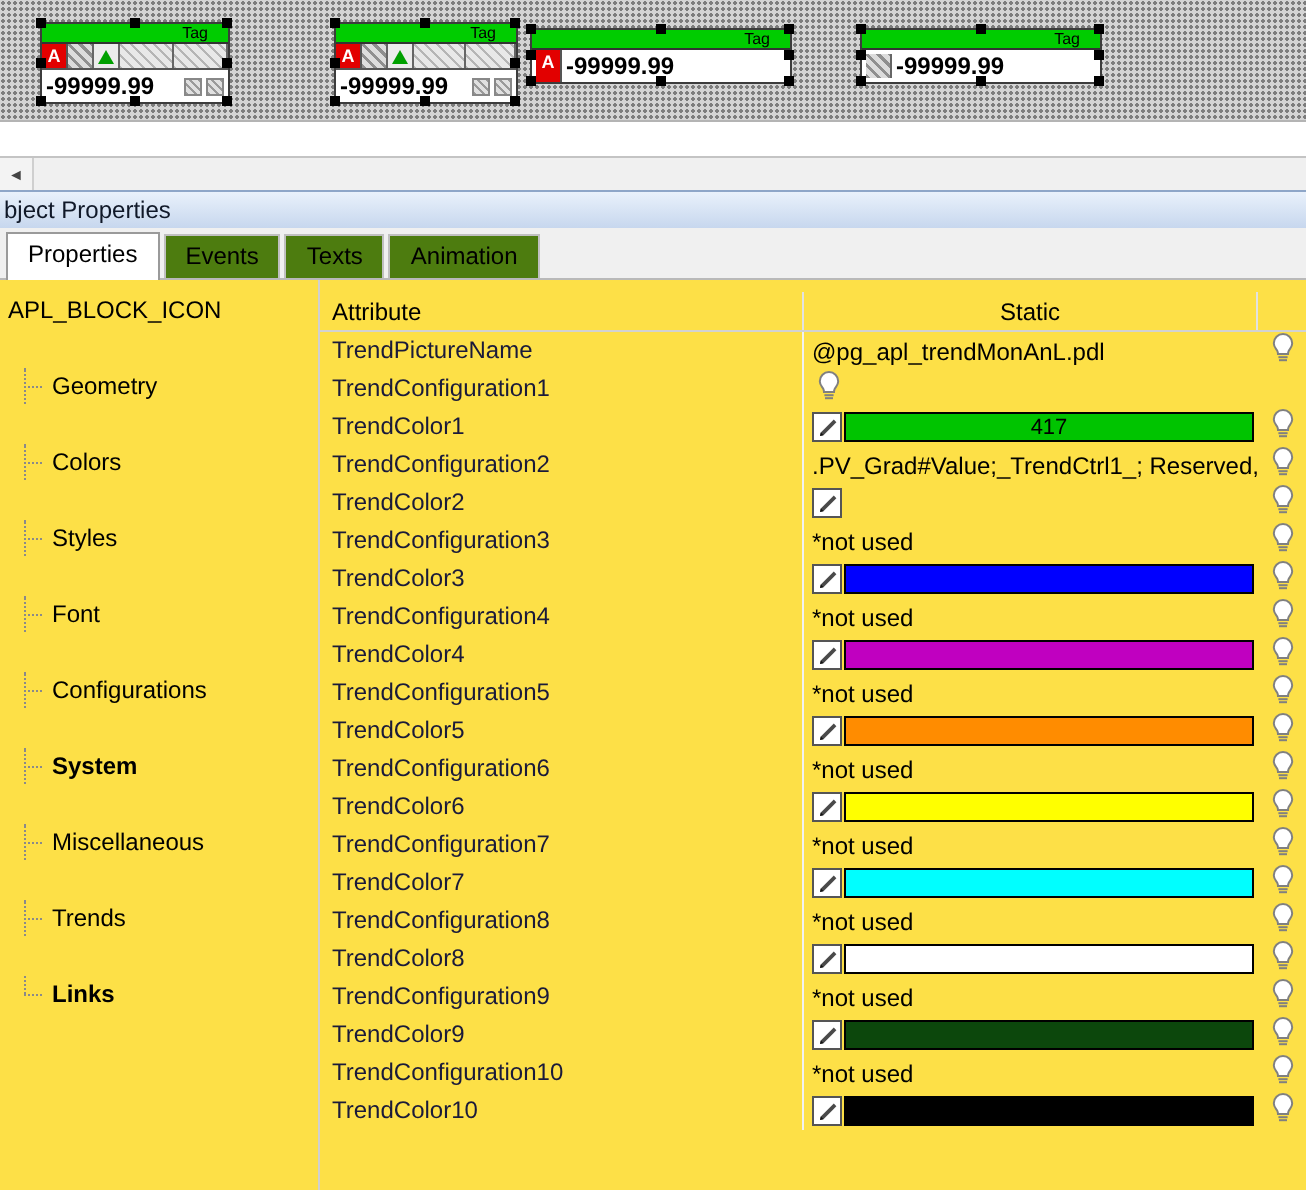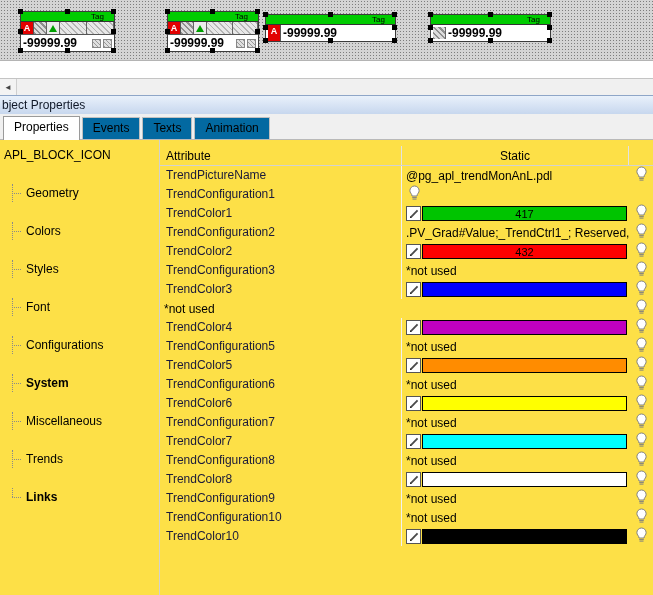--- a/index.html
+++ b/index.html
@@ -41,21 +41,21 @@
     background: repeating-linear-gradient(45deg,#9a9a9a 0 1px,#e0e0e0 1px 3px); }
   .handle { position: absolute; width: 5px; height: 5px; background: #000; z-index: 5; }
 
   
   .titlebar { height: 19px; line-height: 18px; padding-left: 2px; font-size: 12px;
     color: #101828; border-top: 1px solid #8ea6c8;
     background: linear-gradient(#e9f1fb, #c7d7ee); }
   .tabs { height: 26px; background: #f0f0f0; display: flex; align-items: flex-end;
     padding-left: 3px; border-bottom: 1px solid #b9b9b9; }
   .tab { font-size: 12px; padding: 3px 10px 4px; border: 1px solid #c0c0c0;
-    border-bottom: none; background: #0369a1; margin-right: 2px; color: #000; }
+    border-bottom: none; background: #4d7c0f; margin-right: 2px; color: #000; }
   .tab.active { background: #fff; border-color: #9a9a9a; margin-bottom: -1px;
     padding-bottom: 6px; }
 
   
   .content { display: flex; height: 455px; background: #fde047; }
   .tree { width: 160px; padding: 6px 0 0 4px; font-size: 12px; color: #000;
     border-right: 1px solid #d0d0d0; flex: none; }
   .tree-root { height: 18px; line-height: 18px; white-space: nowrap; }
   .tree-item { height: 18px; display: flex; align-items: center; white-space: nowrap; margin-top: 20px; }
   .elbow { width: 14px; height: 18px; margin-left: 5px; position: relative; flex: none; }
@@ -296,21 +296,20 @@
         </div>
         <div class="trow">
           <div class="td-attr">TrendColor2</div>
           <div class="td-static">
             <span class="picker">
               <svg width="12" height="12" viewBox="0 0 12 12">
                 <path d="M2 10 L3.6 9.7 L10.2 3.1 L8.9 1.8 L2.3 8.4 Z" fill="#4a4a4a"></path>
                 <path d="M2 10 l.45 -1.7 1.25 1.25 Z" fill="#111"></path>
               </svg>
             </span>
-            <span class="cbar" style="background: rgb(255, 0, 0);">432</span>
           </div>
           <div class="td-bulb">
             <span class="bulb"><svg width="13" height="16" viewBox="0 0 13 16">
                 <path d="M6.5 1 a4.6 4.6 0 0 1 4.6 4.6 c0 2 -1.3 2.9 -1.8 4 -.2 .5 -.3 1 -.3 1.4 h-5 c0 -.4 -.1 -.9 -.3 -1.4 C3.2 8.5 1.9 7.6 1.9 5.6 A4.6 4.6 0 0 1 6.5 1 Z" fill="#ffffff" stroke="#808080"></path>
                 <line x1="4.2" y1="12.6" x2="8.8" y2="12.6" stroke="#808080"></line>
                 <line x1="4.5" y1="14.1" x2="8.5" y2="14.1" stroke="#808080"></line>
               </svg></span>
           </div>
         </div>
         <div class="trow">
@@ -339,20 +338,21 @@
           </div>
           <div class="td-bulb">
             <span class="bulb"><svg width="13" height="16" viewBox="0 0 13 16">
                 <path d="M6.5 1 a4.6 4.6 0 0 1 4.6 4.6 c0 2 -1.3 2.9 -1.8 4 -.2 .5 -.3 1 -.3 1.4 h-5 c0 -.4 -.1 -.9 -.3 -1.4 C3.2 8.5 1.9 7.6 1.9 5.6 A4.6 4.6 0 0 1 6.5 1 Z" fill="#ffffff" stroke="#808080"></path>
                 <line x1="4.2" y1="12.6" x2="8.8" y2="12.6" stroke="#808080"></line>
                 <line x1="4.5" y1="14.1" x2="8.5" y2="14.1" stroke="#808080"></line>
               </svg></span>
           </div>
         </div>
         <div class="trow">
+          <div class="td-attr">TrendConfiguration4</div>
           <div class="td-static">
             <span class="tval">*not used</span>
           </div>
           <div class="td-bulb">
             <span class="bulb"><svg width="13" height="16" viewBox="0 0 13 16">
                 <path d="M6.5 1 a4.6 4.6 0 0 1 4.6 4.6 c0 2 -1.3 2.9 -1.8 4 -.2 .5 -.3 1 -.3 1.4 h-5 c0 -.4 -.1 -.9 -.3 -1.4 C3.2 8.5 1.9 7.6 1.9 5.6 A4.6 4.6 0 0 1 6.5 1 Z" fill="#ffffff" stroke="#808080"></path>
                 <line x1="4.2" y1="12.6" x2="8.8" y2="12.6" stroke="#808080"></line>
                 <line x1="4.5" y1="14.1" x2="8.5" y2="14.1" stroke="#808080"></line>
               </svg></span>
           </div>
@@ -501,20 +501,39 @@
                 <path d="M6.5 1 a4.6 4.6 0 0 1 4.6 4.6 c0 2 -1.3 2.9 -1.8 4 -.2 .5 -.3 1 -.3 1.4 h-5 c0 -.4 -.1 -.9 -.3 -1.4 C3.2 8.5 1.9 7.6 1.9 5.6 A4.6 4.6 0 0 1 6.5 1 Z" fill="#ffffff" stroke="#808080"></path>
                 <line x1="4.2" y1="12.6" x2="8.8" y2="12.6" stroke="#808080"></line>
                 <line x1="4.5" y1="14.1" x2="8.5" y2="14.1" stroke="#808080"></line>
               </svg></span>
           </div>
         </div>
         <div class="trow">
           <div class="td-attr">TrendConfiguration9</div>
           <div class="td-static">
             <span class="tval">*not used</span>
+          </div>
+          <div class="td-bulb">
+            <span class="bulb"><svg width="13" height="16" viewBox="0 0 13 16">
+                <path d="M6.5 1 a4.6 4.6 0 0 1 4.6 4.6 c0 2 -1.3 2.9 -1.8 4 -.2 .5 -.3 1 -.3 1.4 h-5 c0 -.4 -.1 -.9 -.3 -1.4 C3.2 8.5 1.9 7.6 1.9 5.6 A4.6 4.6 0 0 1 6.5 1 Z" fill="#ffffff" stroke="#808080"></path>
+                <line x1="4.2" y1="12.6" x2="8.8" y2="12.6" stroke="#808080"></line>
+                <line x1="4.5" y1="14.1" x2="8.5" y2="14.1" stroke="#808080"></line>
+              </svg></span>
+          </div>
+        </div>
+        <div class="trow">
+          <div class="td-attr">TrendColor9</div>
+          <div class="td-static">
+            <span class="picker">
+              <svg width="12" height="12" viewBox="0 0 12 12">
+                <path d="M2 10 L3.6 9.7 L10.2 3.1 L8.9 1.8 L2.3 8.4 Z" fill="#4a4a4a"></path>
+                <path d="M2 10 l.45 -1.7 1.25 1.25 Z" fill="#111"></path>
+              </svg>
+            </span>
+            <span class="cbar" style="background: rgb(12, 71, 12);"></span>
           </div>
           <div class="td-bulb">
             <span class="bulb"><svg width="13" height="16" viewBox="0 0 13 16">
                 <path d="M6.5 1 a4.6 4.6 0 0 1 4.6 4.6 c0 2 -1.3 2.9 -1.8 4 -.2 .5 -.3 1 -.3 1.4 h-5 c0 -.4 -.1 -.9 -.3 -1.4 C3.2 8.5 1.9 7.6 1.9 5.6 A4.6 4.6 0 0 1 6.5 1 Z" fill="#ffffff" stroke="#808080"></path>
                 <line x1="4.2" y1="12.6" x2="8.8" y2="12.6" stroke="#808080"></line>
                 <line x1="4.5" y1="14.1" x2="8.5" y2="14.1" stroke="#808080"></line>
               </svg></span>
           </div>
         </div>
         <div class="trow">

